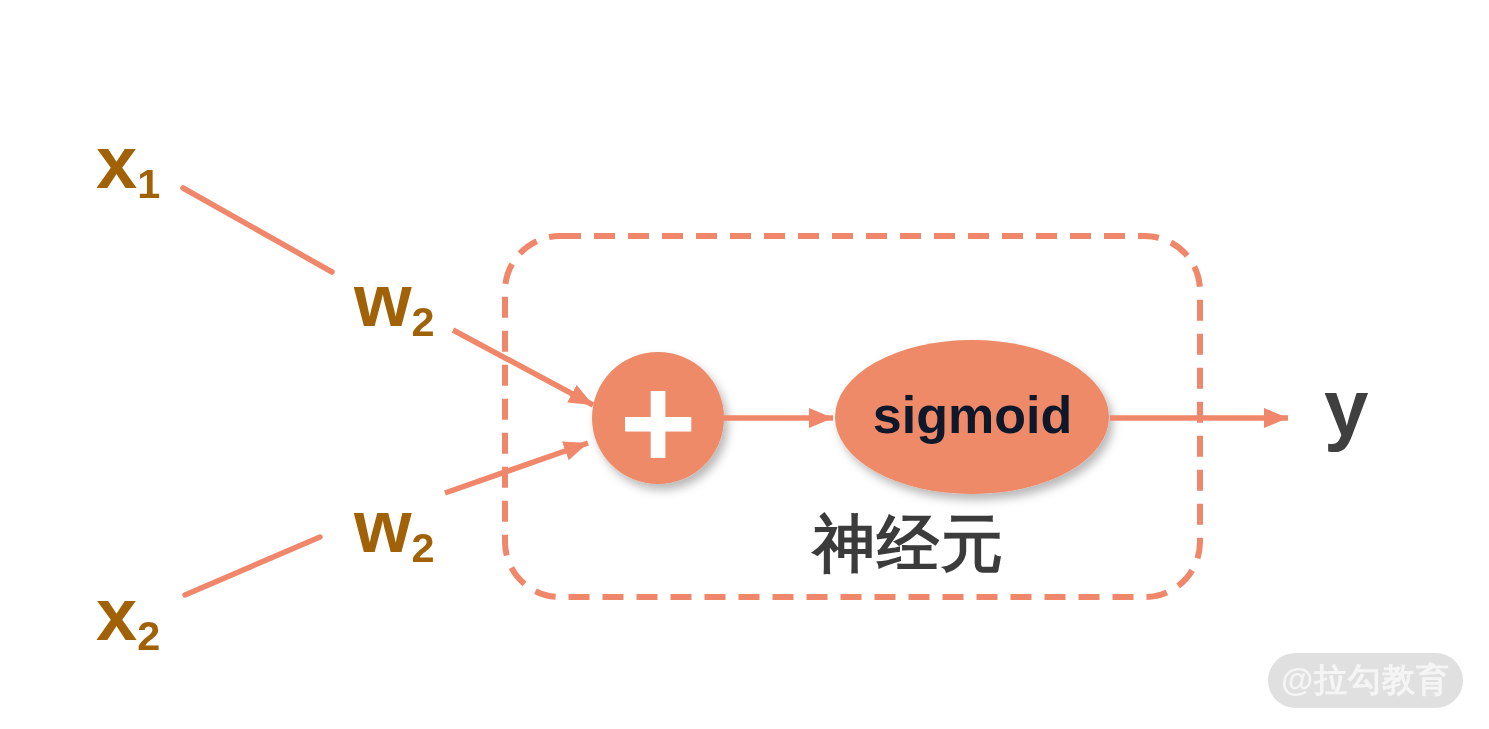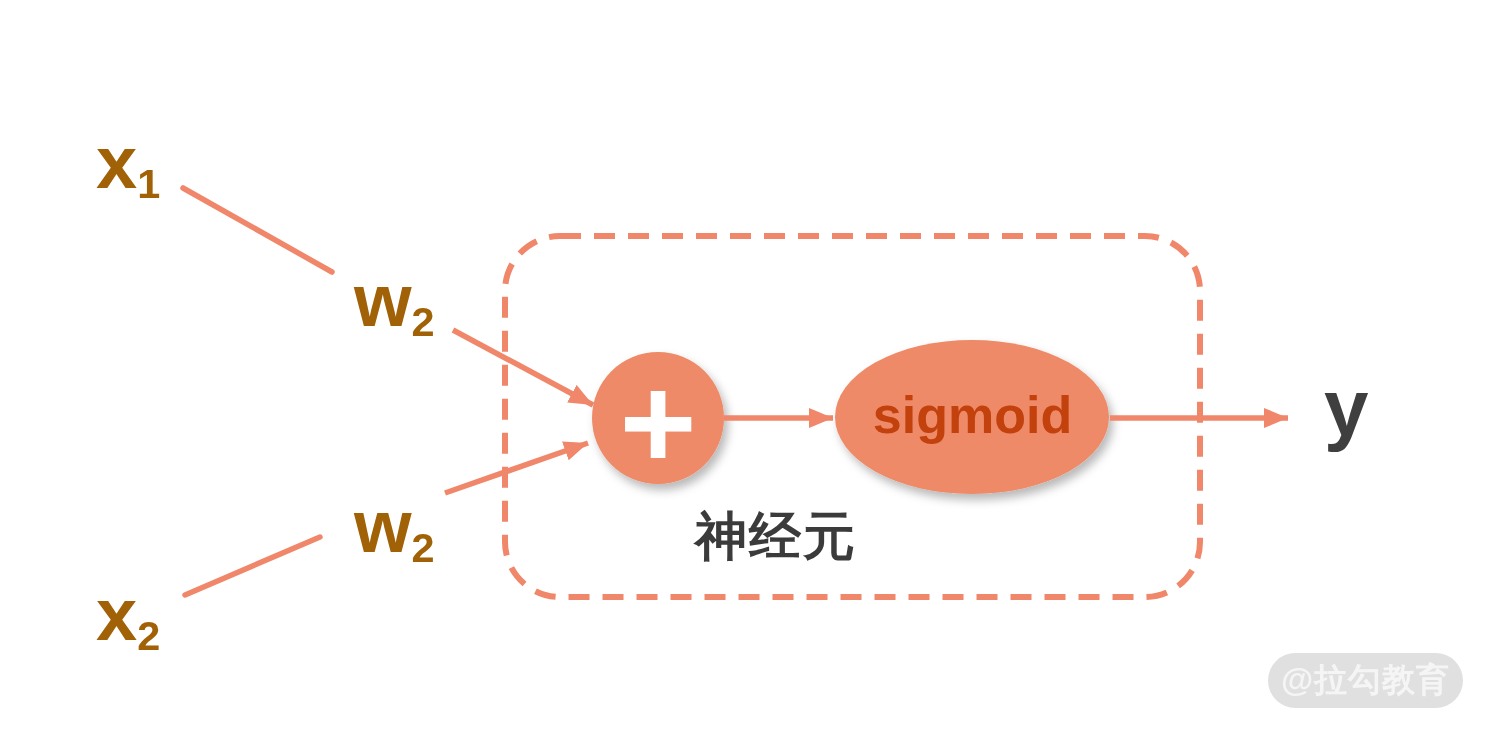--- a/index.html
+++ b/index.html
@@ -41,31 +41,31 @@
   }
   .activation-text {
     position: absolute;
     left: 835px;
     top: 340px;
     width: 275px;
     height: 150px;
     display: flex;
     align-items: center;
     justify-content: center;
-    color: #c2410c;
+    color: #0f172a;
     font-size: 52px;
     font-weight: 600;
   }
   .group-label {
     position: absolute;
     left: 695px;
     top: 502px;
     width: 310px;
-    text-align: left;
-    font-size: 52px;
+    text-align: right;
+    font-size: 62px;
     font-weight: 600;
     color: #3B3B3B;
     letter-spacing: 2px;
   }
   .watermark {
     position: absolute;
     left: 1268px;
     top: 653px;
     width: 195px;
     height: 55px;

